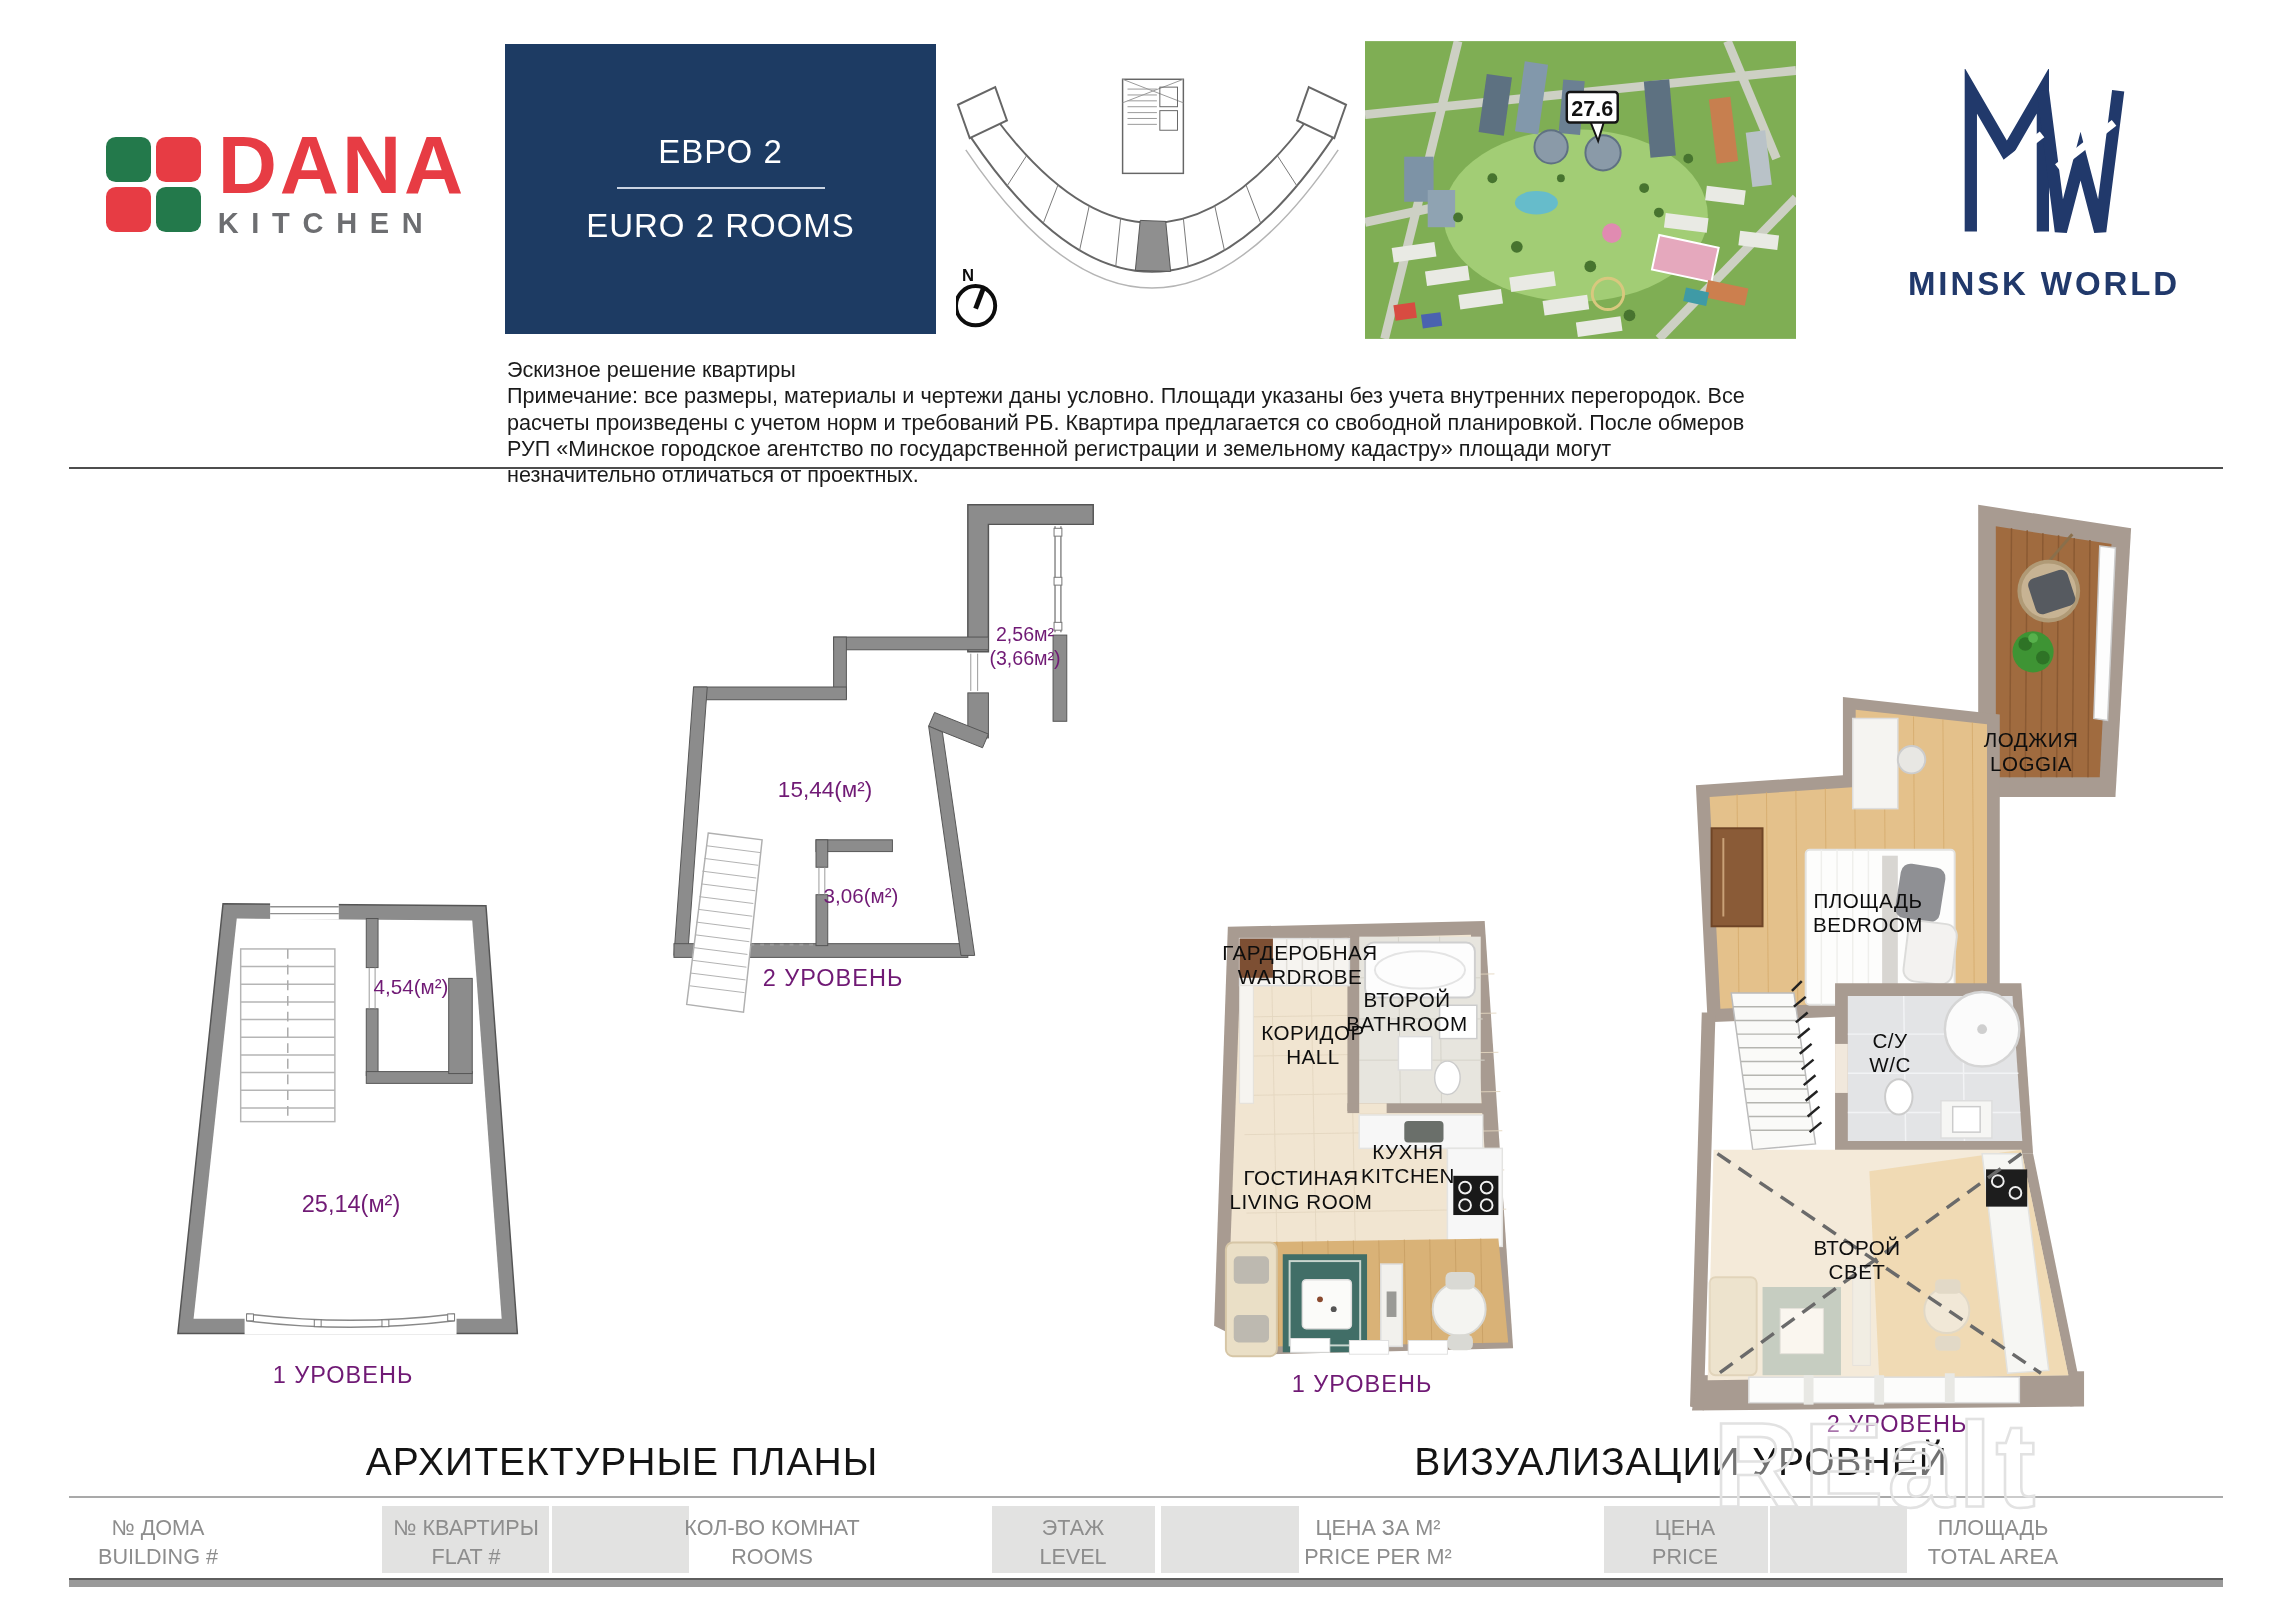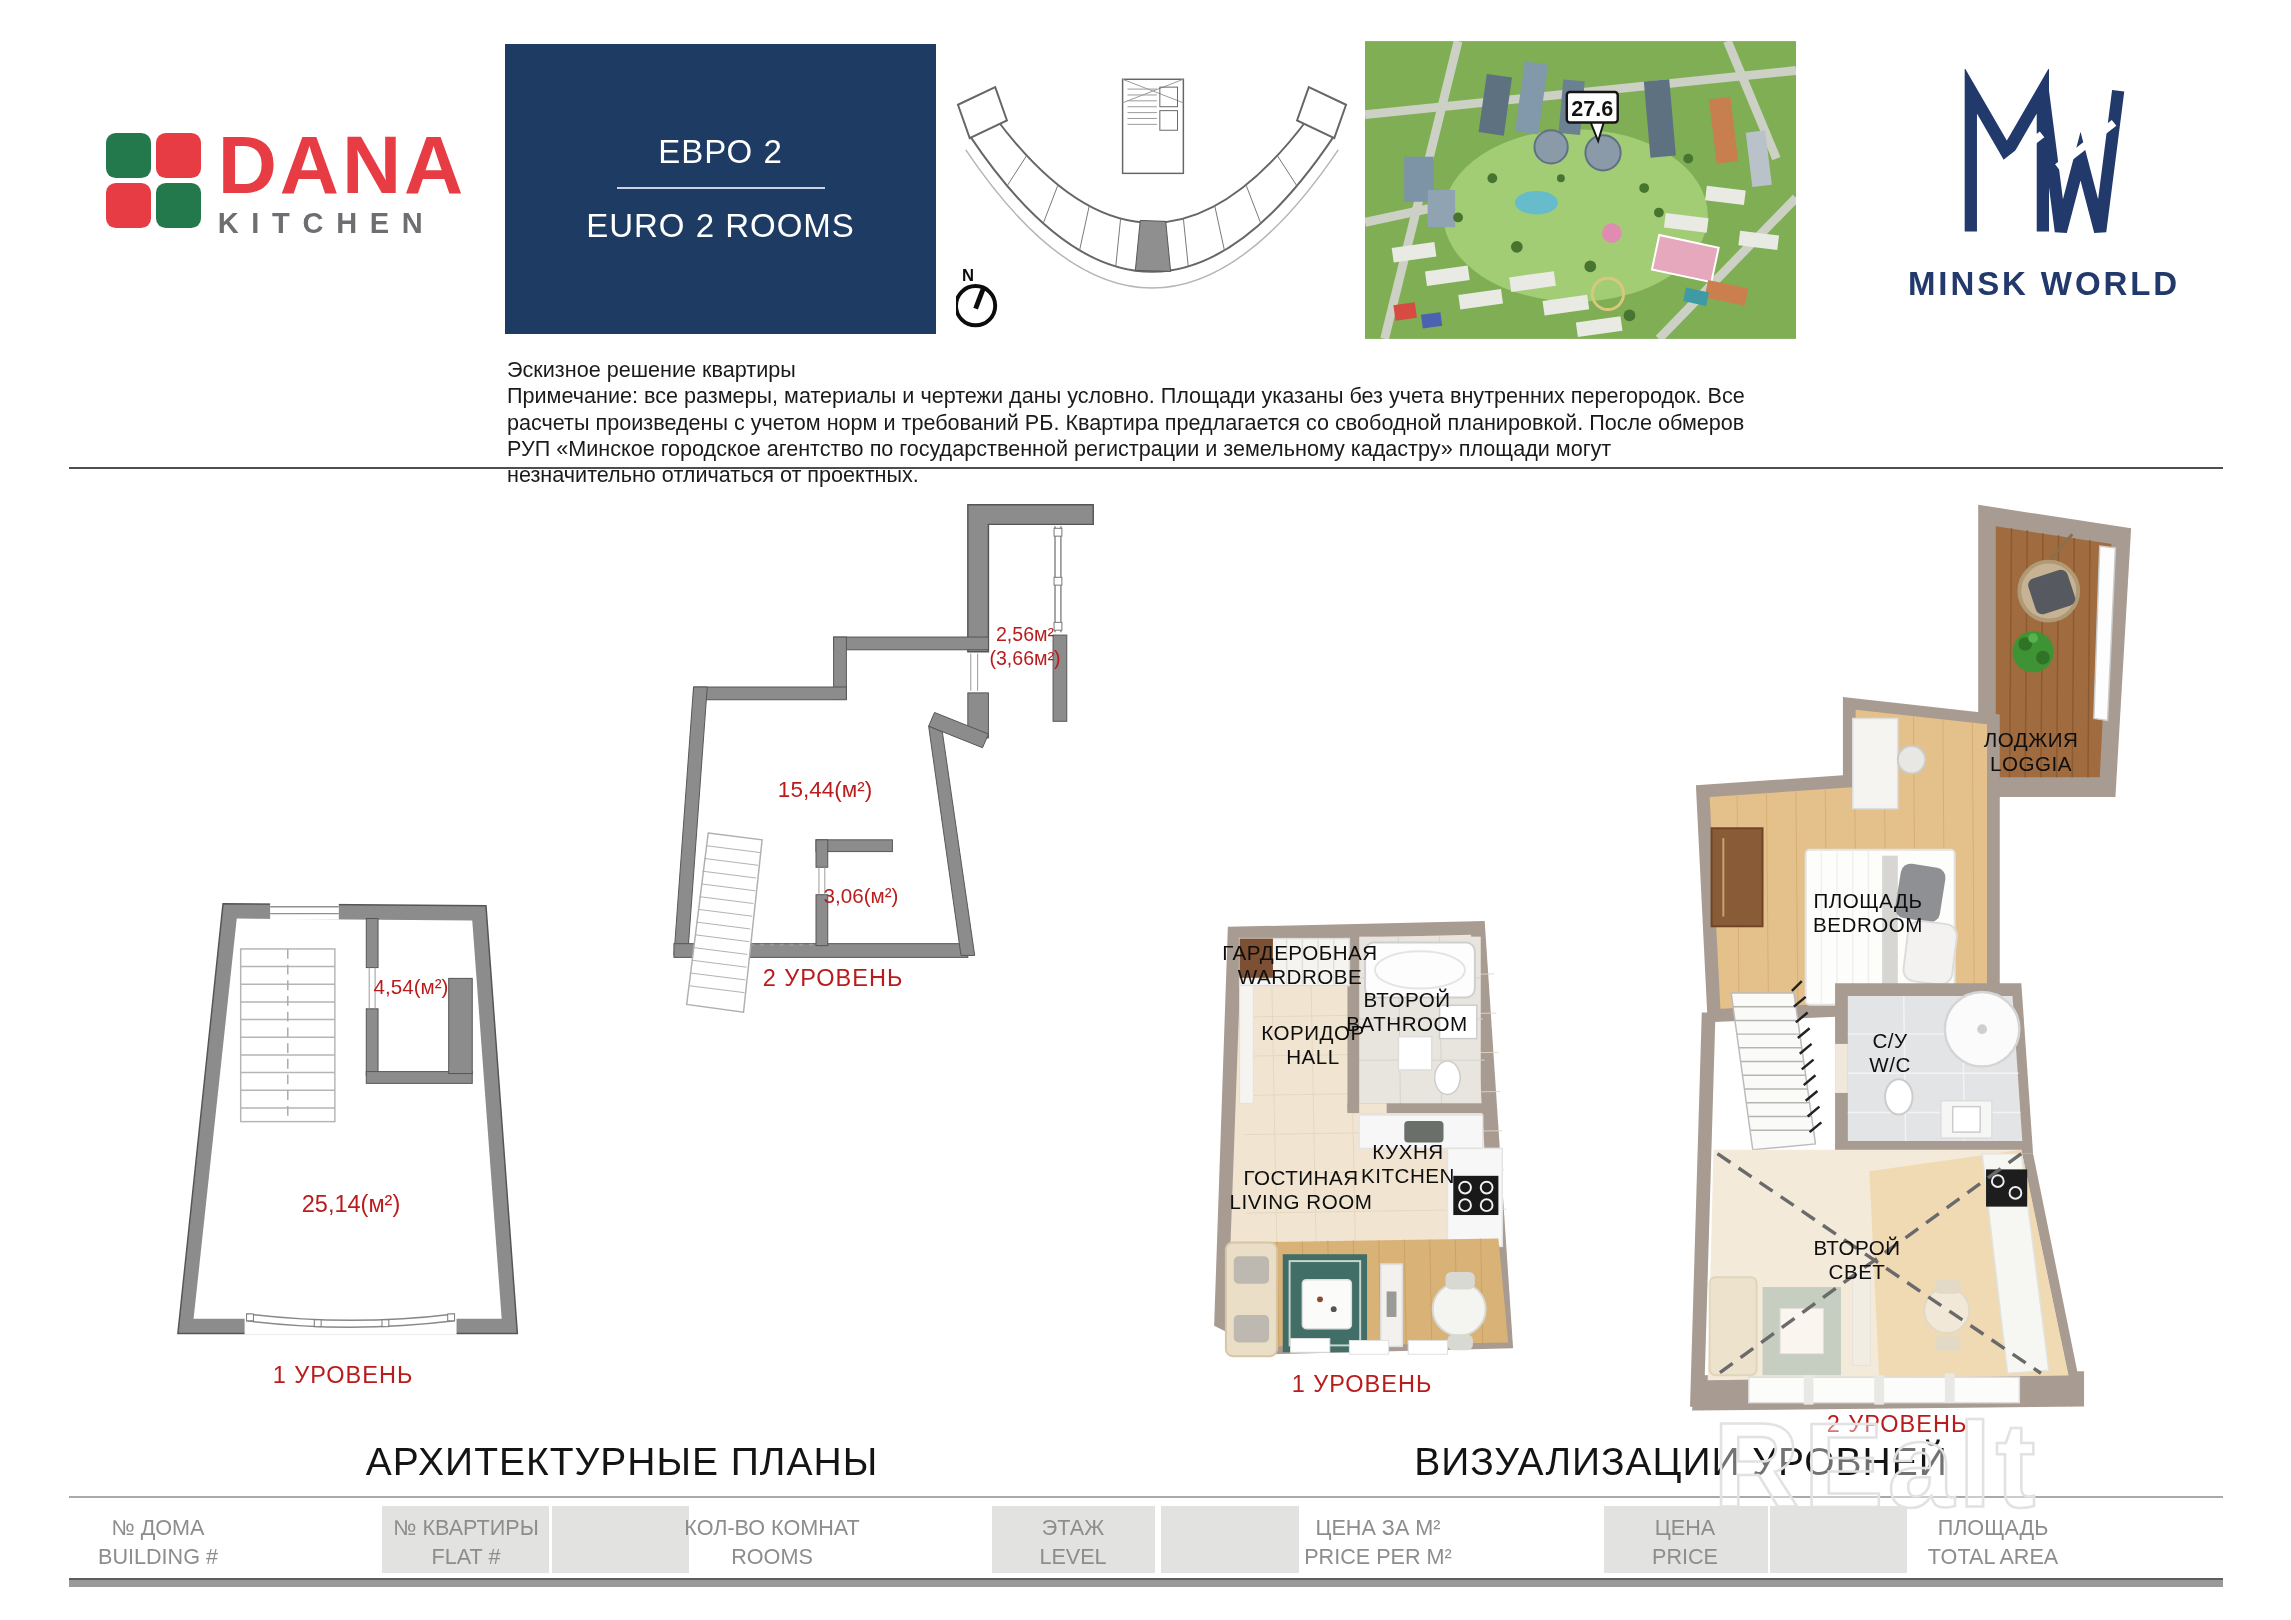--- a/index.html
+++ b/index.html
@@ -1,40 +1,40 @@
 <!DOCTYPE html>
 <html><head>
 <meta charset="utf-8">
 <style>
   html,body{margin:0;padding:0;background:#fff;}
   .page{position:relative;width:2292px;height:1620px;background:#ffffff;overflow:hidden;
         font-family:"Liberation Sans",sans-serif;color:#111;}
   .abs{position:absolute;}
   
-  .dana{left:106px;top:133px;display:flex;align-items:flex-start;}
+  .dana{left:106px;top:133px;display:flex;align-items:center;}
   .dana-squares{position:relative;width:98px;height:98px;}
   .sq{position:absolute;width:45px;height:45px;border-radius:9.8px;}
   .sq.g1{left:0;top:0;}  .sq.r1{left:50px;top:0;}
   .sq.r2{left:0;top:50px;} .sq.g2{left:50px;top:50px;}
   .dana-text{margin-left:13.7px;}
   .dana-word{font-weight:bold;font-size:82px;line-height:0.78;letter-spacing:2.9px;}
   .holdings-word{font-weight:bold;font-size:29px;letter-spacing:12.7px;margin-top:9.8px;}
   .unit-card{left:505px;top:44px;width:431px;height:290px;display:flex;flex-direction:column;
              align-items:center;justify-content:center;color:#fff;}
   .unit-ru{font-size:33px;letter-spacing:1px;}
   .unit-divider{width:208px;height:2px;background:#c9d3e2;margin:15.7px 0 17.6px 0;}
   .unit-en{font-size:33px;letter-spacing:1px;}
   .mw{left:1892px;top:69px;width:304px;text-align:center;}
   .mw-word{font-weight:bold;font-size:33px;letter-spacing:2.9px;margin-top:16px;white-space:nowrap;}
   
   .disc{left:507px;top:357px;width:1247px;font-size:21.6px;line-height:1.22;color:#1a1a1a;}
   .rule{background:#4e4e4e;height:2px;left:69px;width:2154px;}
   
   .lbl{position:absolute;transform:translate(-50%,-50%);text-align:center;white-space:nowrap;
-       color:#b91c1c;z-index:3;}
+       color:#701a75;z-index:3;}
   .roomlbl{position:absolute;transform:translate(-50%,-50%);text-align:center;white-space:nowrap;
        color:#0e0e0e;z-index:3;font-size:20.6px;line-height:1.18;letter-spacing:0.5px;}
   .cap{font-size:23.5px;letter-spacing:1px;}
   .seccap{font-size:39px;letter-spacing:1px;color:#141414;}
   
   .gbox{position:absolute;top:1506px;height:67px;background:#e2e2e1;}
   .fcell{position:absolute;top:1513px;transform:translateX(-50%);text-align:center;
          font-size:21.6px;color:#8d8d8d;line-height:1.35;white-space:nowrap;z-index:2;}
   .hair{position:absolute;left:69px;width:2154px;height:2px;background:#a9a9a9;}
   .thick{position:absolute;left:69px;width:2154px;height:6.9px;background:#9a9a9a;border-top:2px solid #5e5e5e;}

